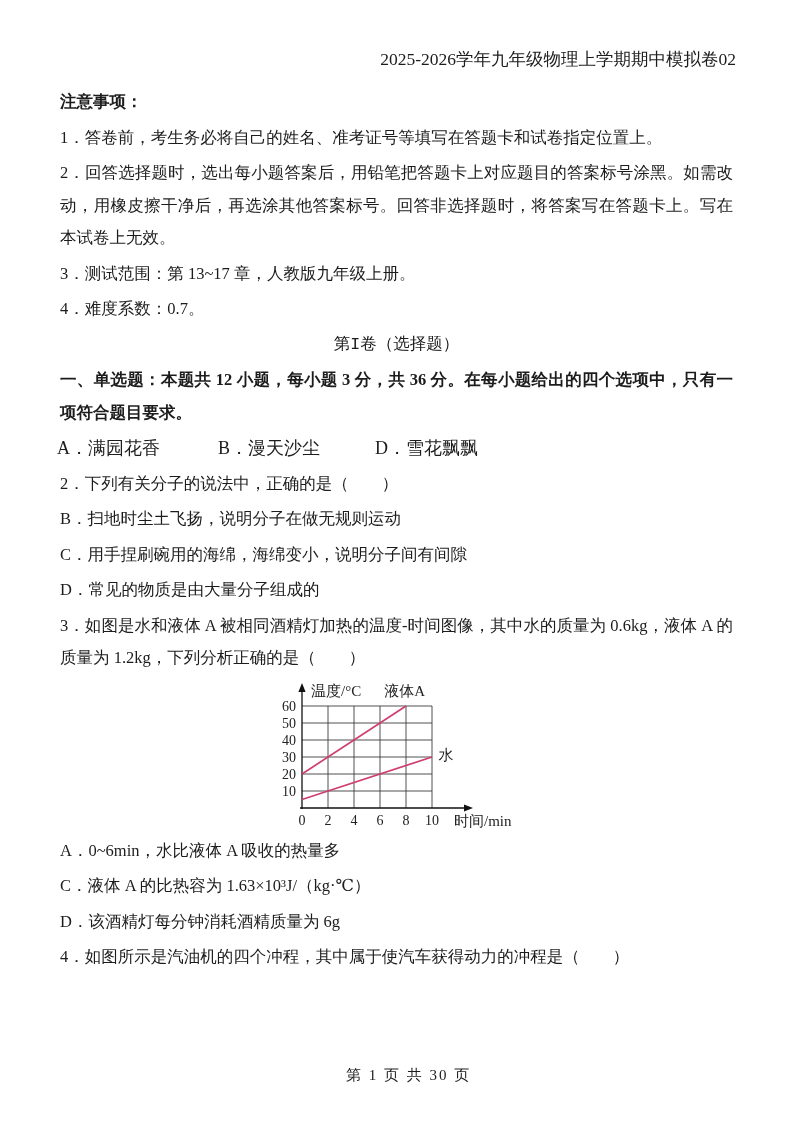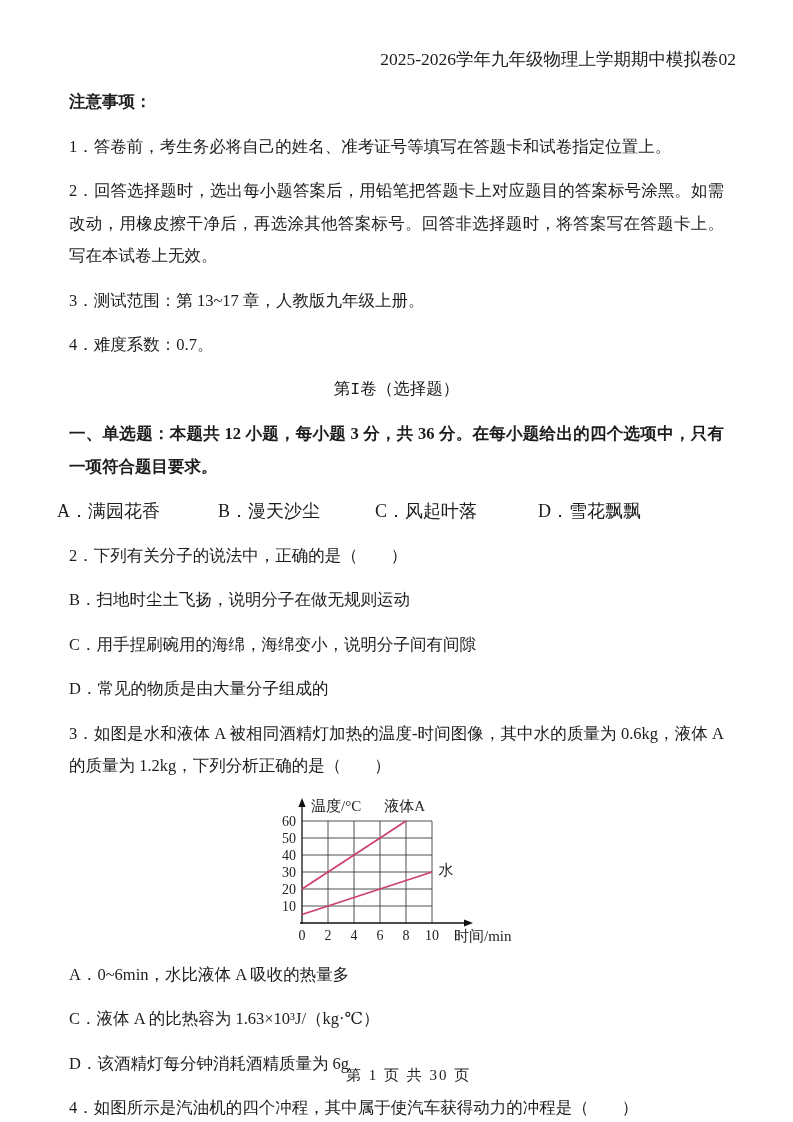--- a/index.html
+++ b/index.html
@@ -6,21 +6,21 @@
   body{
     width:793px;height:1122px;background:#ffffff;position:relative;
     font-family:"Liberation Serif","DejaVu Serif",serif;color:#1c1c1c;
     overflow:hidden;
   }
   .page{padding:46px 57px 0 57px;}
   .title{
     font-size:17.5px;font-weight:normal;text-align:right;
     line-height:26px;margin:0 0 14px 0;
   }
-  p.line{font-size:16.5px;line-height:32.5px;margin:12px;}
+  p.line{font-size:16.5px;line-height:32.5px;margin:3px;}
   .bold{font-weight:bold;}
   .center{text-align:center;font-family:Liberation Mono, monospace;}
   .just{text-align:justify;}
   .optrow{display:flex;font-size:18px;line-height:32.5px;}
   .opt{display:block;white-space:nowrap;}
   .o1{width:161px;}
   .o2{width:157px;font-family:Liberation Serif, serif;}
   .o3{width:163px;}
   .chart-wrap{margin:5px 0 3px 203px;width:262px;height:152px;}
   .chart-wrap svg{display:block;}
@@ -41,21 +41,20 @@
   <p class="line just">2．回答选择题时，选出每小题答案后，用铅笔把答题卡上对应题目的答案标号涂黑。如需改动，用橡皮擦干净后，再选涂其他答案标号。回答非选择题时，将答案写在答题卡上。写在本试卷上无效。</p>
   <p class="line">3．测试范围：第 13~17 章，人教版九年级上册。</p>
   <p class="line">4．难度系数：0.7。</p>
 
   <p class="line center">第I卷（选择题）</p>
   <p class="line bold just">一、单选题：本题共 12 小题，每小题 3 分，共 36 分。在每小题给出的四个选项中，只有一项符合题目要求。</p>
 
   <div class="optrow">
     <span class="opt o1">A．满园花香</span>
     <span class="opt o2">B．漫天沙尘</span>
-    <span class="opt o3">C．风起叶落</span>
     <span class="opt">D．雪花飘飘</span>
   </div>
 
   <p class="line">2．下列有关分子的说法中，正确的是（　　）</p>
   <p class="line">B．扫地时尘土飞扬，说明分子在做无规则运动</p>
   <p class="line">C．用手捏刷碗用的海绵，海绵变小，说明分子间有间隙</p>
   <p class="line">D．常见的物质是由大量分子组成的</p>
 
   <p class="line just">3．如图是水和液体 A 被相同酒精灯加热的温度-时间图像，其中水的质量为 0.6kg，液体 A 的质量为 1.2kg，下列分析正确的是（　　）</p>
 

